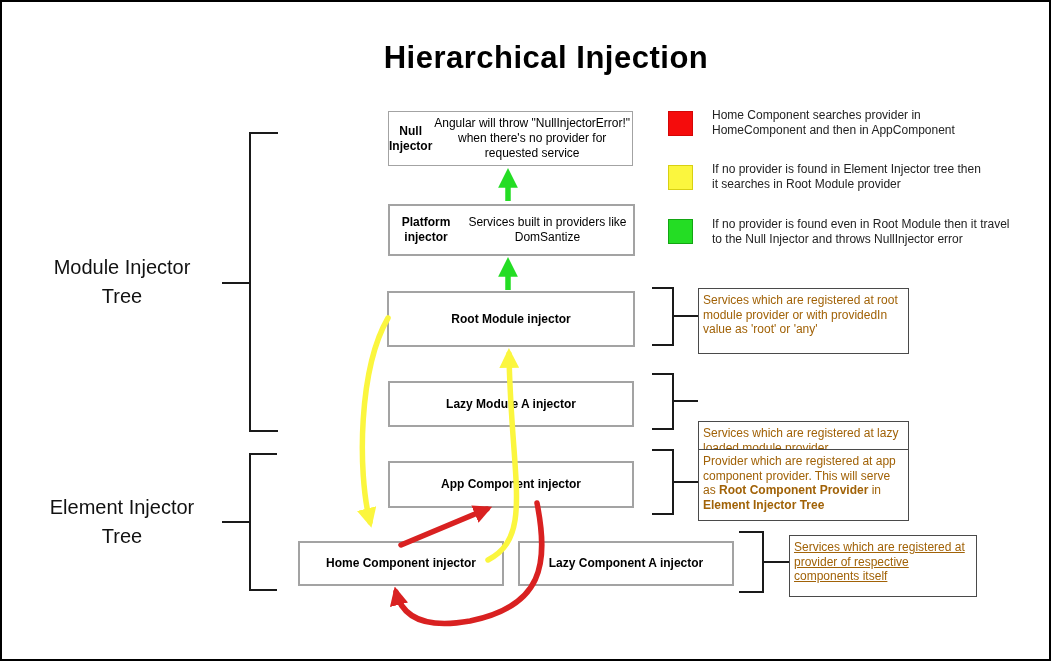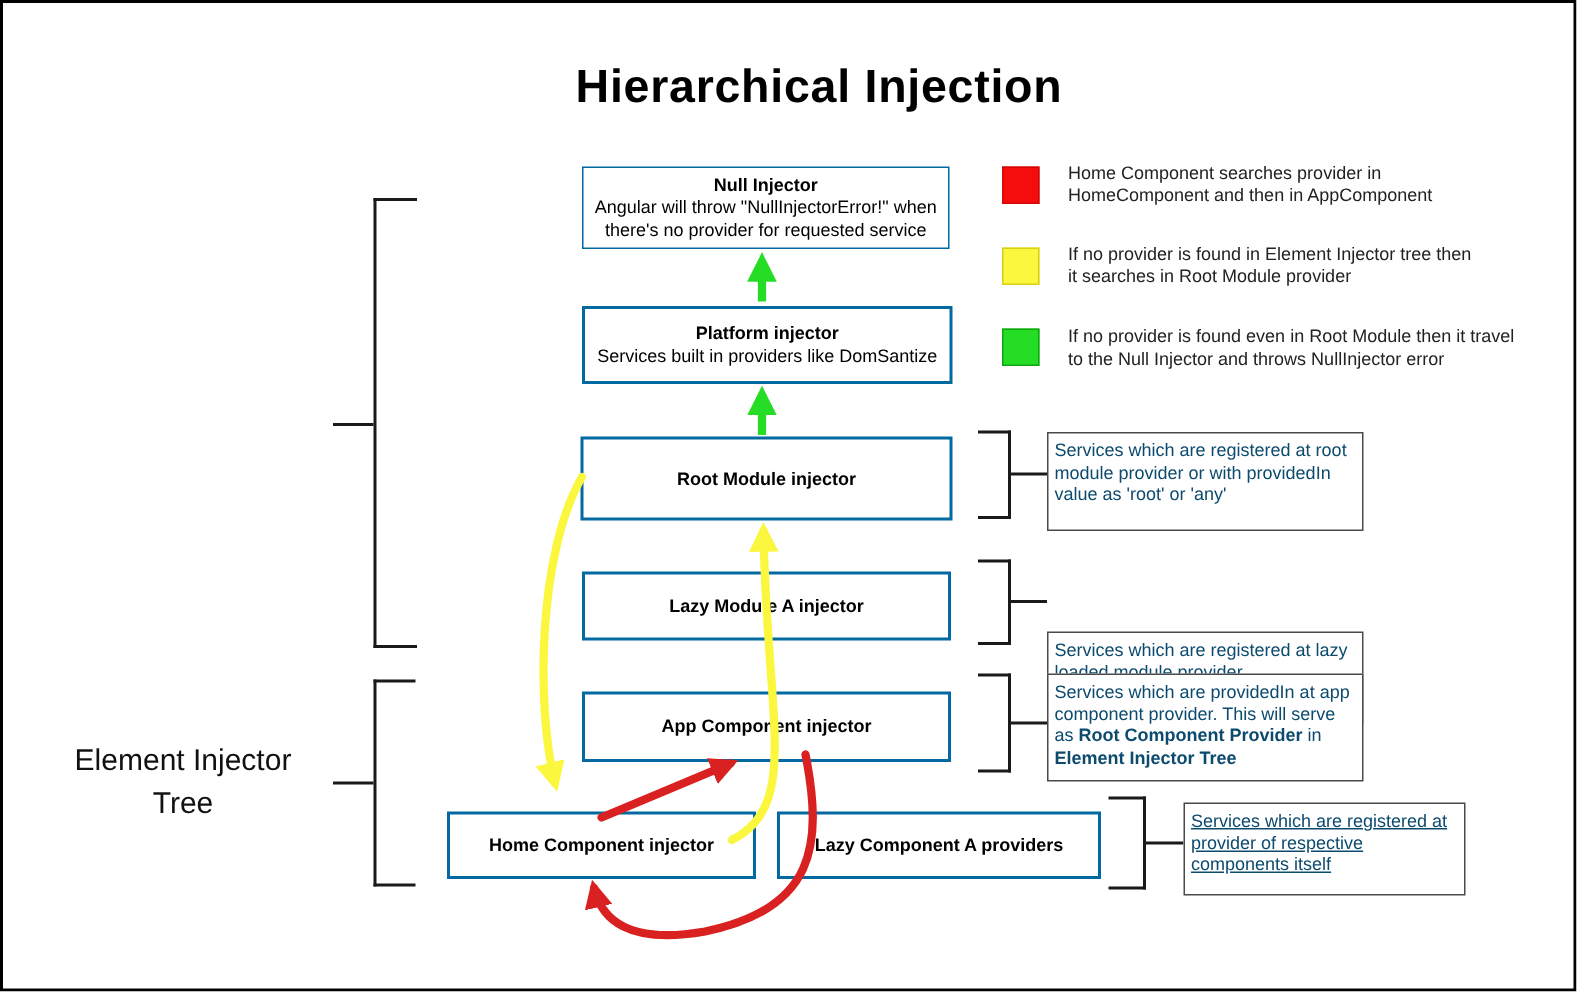--- a/index.html
+++ b/index.html
@@ -4,36 +4,36 @@
 <style>
   html,body{margin:0;padding:0;background:#fff;}
   #canvas{
     position:relative;width:1051px;height:661px;box-sizing:border-box;
     border:2px solid #000;background:#fff;color:#000;
     font-family:"Liberation Sans",sans-serif;overflow:hidden;
   }
   .abs{position:absolute;}
   #title{left:0;right:0;top:38px;text-align:center;font-size:31px;font-weight:bold;letter-spacing:.5px;padding-left:41px;}
   .node{
-    position:absolute;border:2px solid #0369a1;background:#fff;
-    display:flex;flex-direction:column;align-items:center;justify-content:center;
+    position:absolute;border:2px solid #a3a3a3;background:#fff;
+    display:flex;flex-direction:row;align-items:center;justify-content:center;
     text-align:center;font-size:12px;line-height:15px;z-index:2;
   }
   .node .t{font-weight:bold;}
   .node .lbl{font-weight:bold;}
   #n-null{left:386px;top:109px;width:243px;height:53px;border-width:1px;}
   #n-platform{left:386px;top:202px;width:243px;height:48px;}
   #n-root{left:385px;top:289px;width:244px;height:52px;}
   #n-lazy-module{left:386px;top:379px;width:242px;height:42px;}
   #n-app{left:386px;top:459px;width:242px;height:43px;}
   #n-home{left:296px;top:539px;width:202px;height:41px;text-align:right;}
   #n-lazy-comp{left:516px;top:539px;width:212px;height:41px;}
   .ann{
     position:absolute;border:1px solid #4a4a4a;background:#fff;
-    font-size:12px;line-height:14.5px;padding:4px 4px;color:#0c4a6e;z-index:2;
+    font-size:12px;line-height:14.5px;padding:4px 4px;color:#a16207;z-index:2;
   }
   #a-root{left:696px;top:286px;width:201px;height:56px;}
   #a-lazy{left:696px;top:371px;width:201px;height:52px;margin-top:48px;}
   #a-app{left:696px;top:447px;width:201px;height:62px;}
   #a-comp{left:787px;top:533px;width:178px;height:52px;text-decoration:underline;}
   .legend-sq{position:absolute;width:25px;height:25px;box-sizing:border-box;}
   #ls-red{left:666px;top:109px;border:1px solid #d40606;}
   #ls-yellow{left:666px;top:163px;border:1px solid #d8d012;}
   #ls-green{left:666px;top:217px;border:1px solid #13a513;}
   .legend-text{position:absolute;left:710px;width:345px;font-size:12px;line-height:15px;color:#222;}
@@ -77,20 +77,21 @@
   <div class="legend-text" id="lt-yellow">
     <div>If no provider is found in Element Injector tree then</div>
     <div>it searches in Root Module provider</div>
   </div>
   <div class="legend-sq" id="ls-green" style="background-color: rgb(36, 221, 36);"></div>
   <div class="legend-text" id="lt-green">
     <div>If no provider is found even in Root Module then it travel</div>
     <div>to the Null Injector and throws NullInjector error</div>
   </div>
 
+  <div class="tree-label" id="tl-module">Module Injector Tree</div>
   <div class="tree-label" id="tl-element">Element Injector Tree</div>
 
   <div class="bracket bl" id="bk-module"></div>
   <div class="tick" id="tk-module"></div>
   <div class="bracket bl" id="bk-element"></div>
   <div class="tick" id="tk-element"></div>
 
   <div class="node" id="n-null">
     <div class="t">Null Injector</div>
     <div>Angular will throw "NullInjectorError!" when there's no provider for requested service</div>
@@ -105,35 +106,35 @@
   <div class="node" id="n-lazy-module">
     <div class="lbl">Lazy Module A injector</div>
   </div>
   <div class="node" id="n-app">
     <div class="lbl">App Component injector</div>
   </div>
   <div class="node" id="n-home">
     <div class="lbl">Home Component injector</div>
   </div>
   <div class="node" id="n-lazy-comp">
-    <div class="lbl">Lazy Component A providers</div>
+    <div class="lbl">Lazy Component A injector</div>
   </div>
 
   <div class="bracket br" id="bk-root"></div>
   <div class="tick" id="tk-root"></div>
   <div class="bracket br" id="bk-lazy"></div>
   <div class="tick" id="tk-lazy"></div>
   <div class="bracket br" id="bk-app"></div>
   <div class="tick" id="tk-app"></div>
   <div class="bracket br" id="bk-comp"></div>
   <div class="tick" id="tk-comp"></div>
 
   <div class="ann" id="a-root">Services which are registered at root module provider or with providedIn value as 'root' or 'any'</div>
   <div class="ann" id="a-lazy">Services which are registered at lazy loaded module provider</div>
-  <div class="ann" id="a-app"><span>Services which are providedIn  at app component provider. This will serve as </span><b>Root Component Provider</b><span> in </span><b>Element Injector Tree</b></div>
+  <div class="ann" id="a-app"><span>Provider which are registered  at app component provider. This will serve as </span><b>Root Component Provider</b><span> in </span><b>Element Injector Tree</b></div>
   <div class="ann" id="a-comp">Services which are registered at provider of respective components itself</div>
 
   <svg class="arrows" width="1051" height="661" viewBox="0 0 1051 661">
     <defs>
       <marker id="ah-green" viewBox="0 0 10 10" refX="7" refY="5" markerWidth="3.6" markerHeight="3.6" orient="auto-start-reverse">
         <path d="M0,0 L10,5 L0,10 z" fill="#24dd24"></path>
       </marker>
       <marker id="ah-yellow" viewBox="0 0 10 10" refX="7" refY="5" markerWidth="3.6" markerHeight="3.6" orient="auto-start-reverse">
         <path d="M0,0 L10,5 L0,10 z" fill="#fbf63e"></path>
       </marker>

